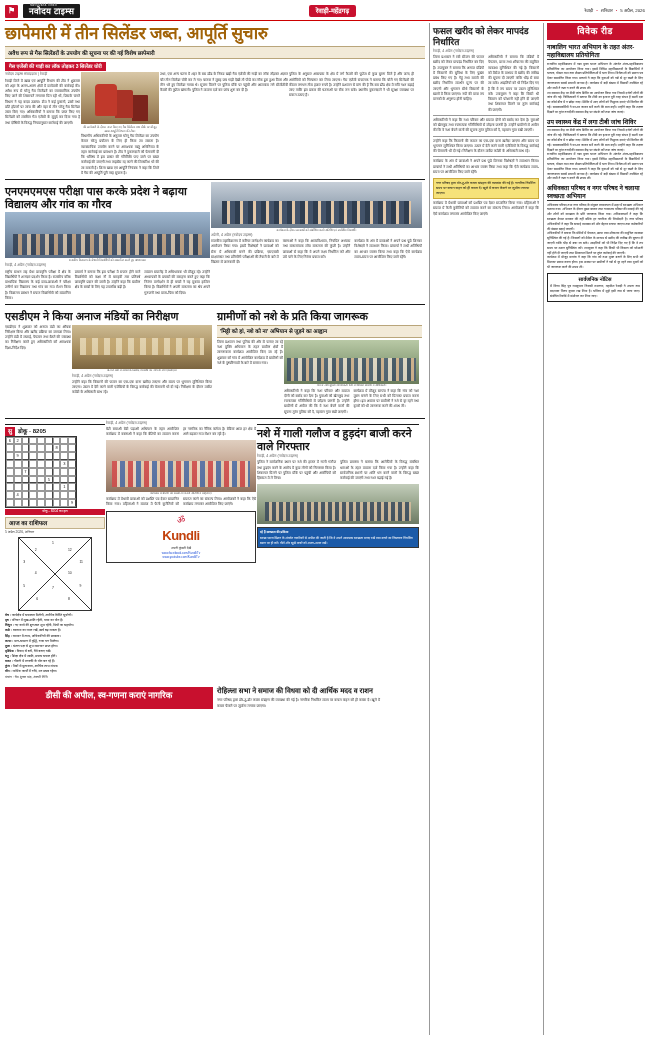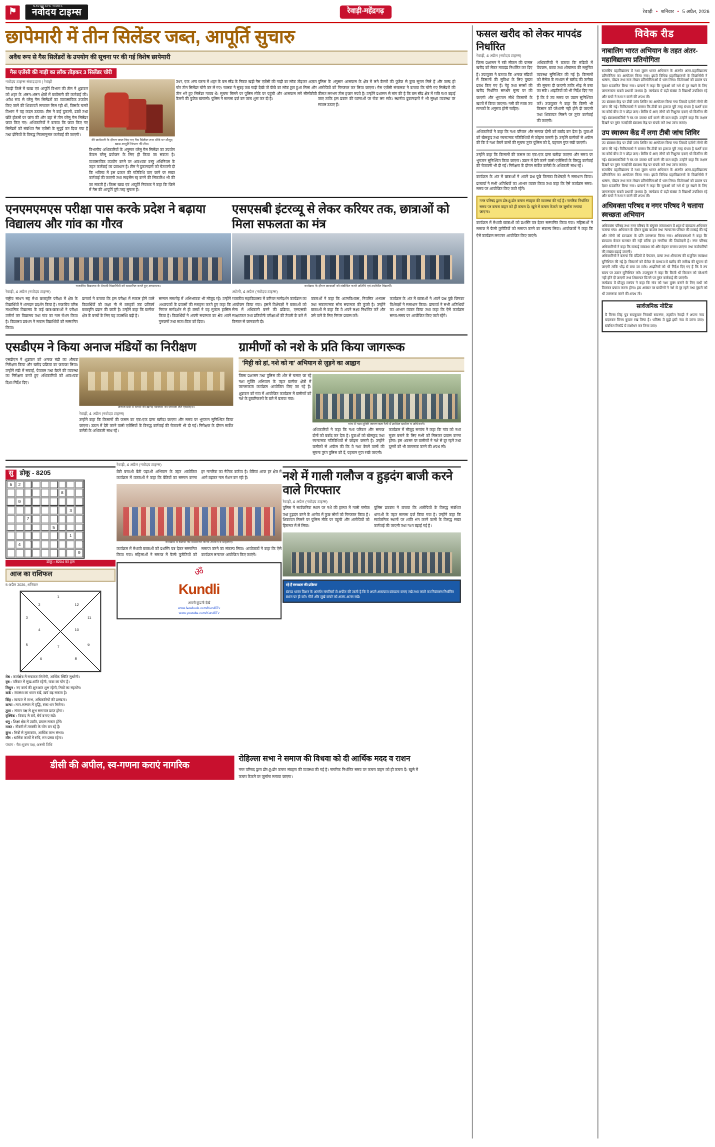--- a/index.html
+++ b/index.html
@@ -250,21 +250,20 @@
           <div class="photo ph-group" style="height:46px"></div>
           <div class="cap">राजकीय विद्यालय के मेधावी विद्यार्थियों को सम्मानित करते हुए अध्यापक।</div>
           <div class="byline">रेवाड़ी, 4 अप्रैल (नवोदय टाइम्स)</div>
           <div class="cols3 txt">
             <p>राष्ट्रीय साधन सह मेधा छात्रवृत्ति परीक्षा में क्षेत्र के विद्यार्थियों ने शानदार प्रदर्शन किया है। राजकीय वरिष्ठ माध्यमिक विद्यालय के कई छात्र-छात्राओं ने परीक्षा उत्तीर्ण कर विद्यालय तथा गांव का नाम रोशन किया है। विद्यालय प्रबंधन ने सफल विद्यार्थियों को सम्मानित किया।</p>
             <p>प्राचार्य ने बताया कि इस परीक्षा में सफल होने वाले विद्यार्थियों को कक्षा नौ से बारहवीं तक प्रतिवर्ष छात्रवृत्ति प्रदान की जाती है। उन्होंने कहा कि ग्रामीण क्षेत्र के बच्चों के लिए यह उपलब्धि बड़ी है।</p>
             <p>सम्मान समारोह में अभिभावक भी मौजूद रहे। उन्होंने अध्यापकों के प्रयासों की सराहना करते हुए कहा कि निरंतर मार्गदर्शन से ही बच्चों ने यह मुकाम हासिल किया है। विद्यार्थियों ने अपनी सफलता का श्रेय अपने गुरुजनों तथा माता-पिता को दिया।</p>
           </div>
         </div>
         <div style="width:211px">
-          <h2 class="sec nb">एसएसबी इंटरव्यू से लेकर करियर तक, छात्राओं को मिला सफलता का मंत्र</h2>
           <div class="photo ph-ribbon" style="height:46px"></div>
           <div class="cap">कार्यक्रम के दौरान छात्राओं को संबोधित करते अतिथि एवं उपस्थित विद्यार्थी।</div>
           <div class="byline">अटेली, 4 अप्रैल (नवोदय टाइम्स)</div>
           <div class="cols3 txt">
             <p>राजकीय महाविद्यालय में करियर मार्गदर्शन कार्यक्रम का आयोजन किया गया। इसमें विशेषज्ञों ने छात्राओं को सेना में अधिकारी बनने की प्रक्रिया, एसएसबी साक्षात्कार तथा प्रतियोगी परीक्षाओं की तैयारी के बारे में विस्तार से जानकारी दी।</p>
             <p>वक्ताओं ने कहा कि आत्मविश्वास, नियमित अभ्यास तथा सकारात्मक सोच सफलता की कुंजी है। उन्होंने छात्राओं से कहा कि वे अपने लक्ष्य निर्धारित करें और उसे पाने के लिए निरंतर प्रयास करें।</p>
             <p>कार्यक्रम के अंत में छात्राओं ने अपने प्रश्न पूछे जिनका विशेषज्ञों ने समाधान किया। प्राचार्या ने सभी अतिथियों का आभार व्यक्त किया तथा कहा कि ऐसे कार्यक्रम समय-समय पर आयोजित किए जाते रहेंगे।</p>
           </div>
         </div>
       </div>

